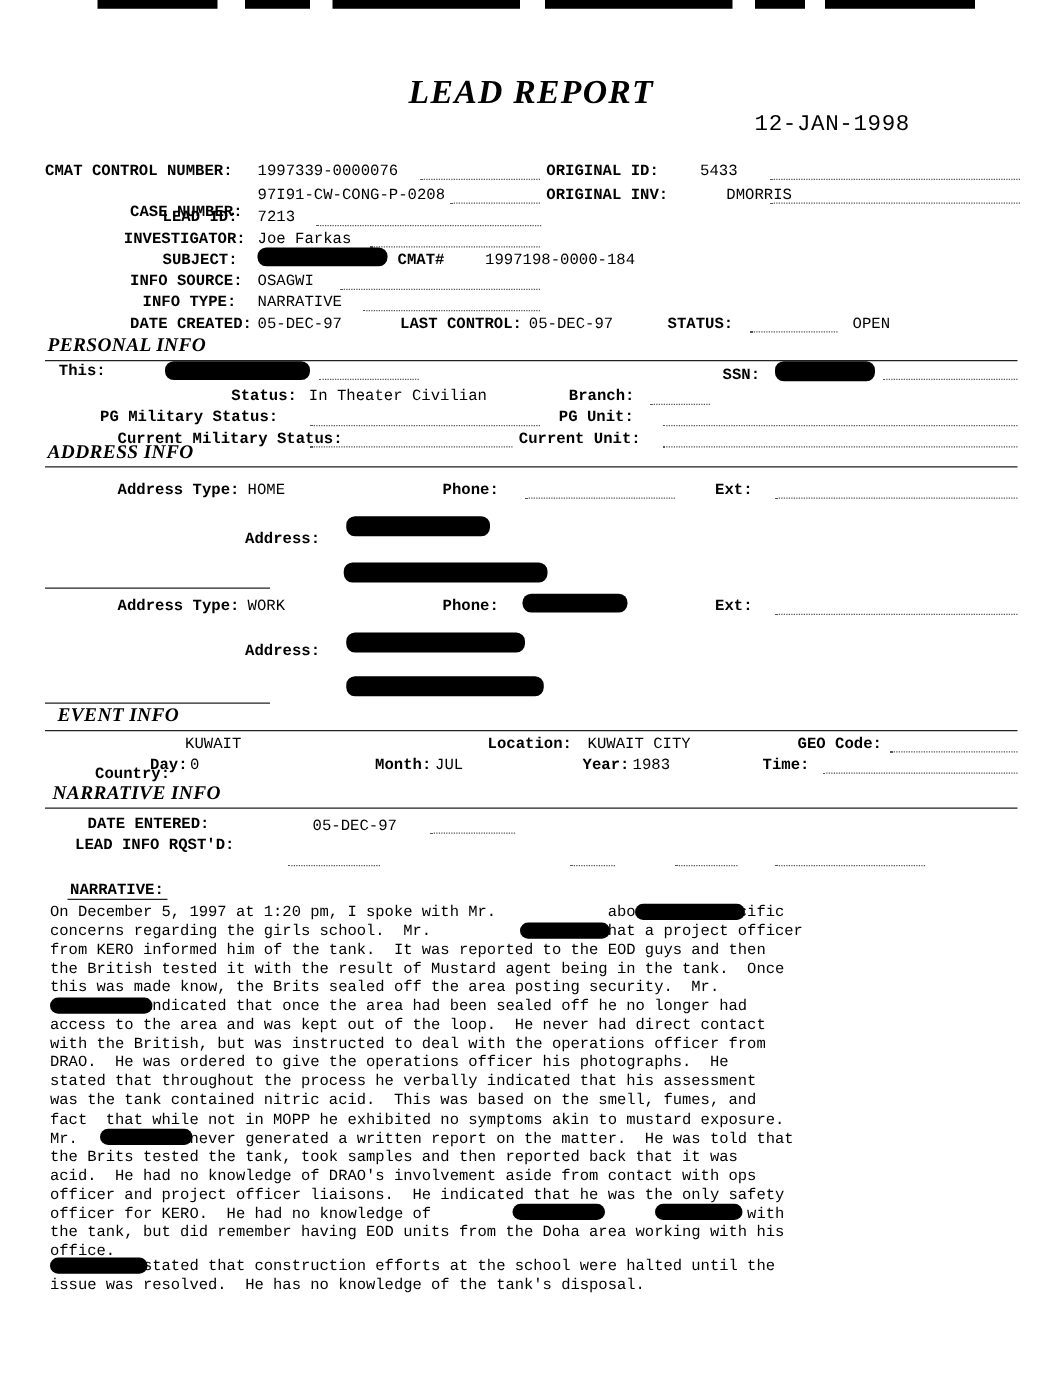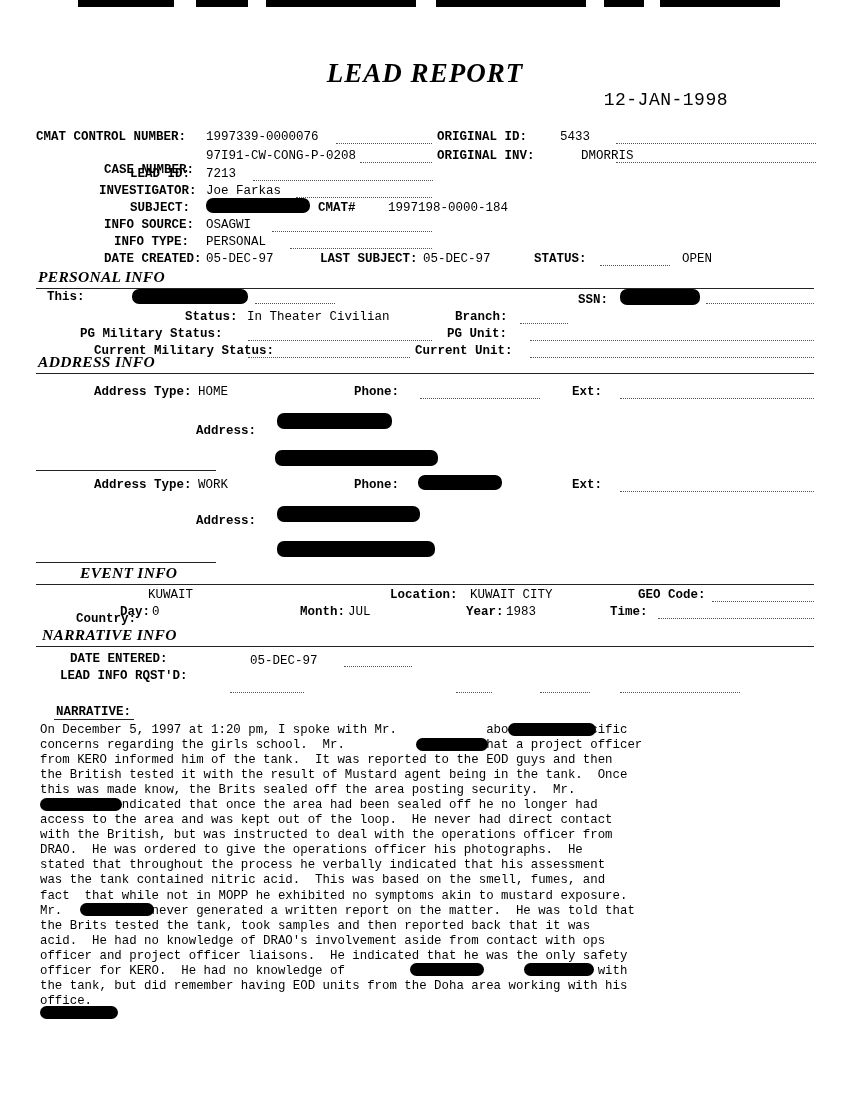--- a/index.html
+++ b/index.html
@@ -142,26 +142,26 @@
   <div class="t b" style="left:130px; top:201px;">SUBJECT:</div>
   <div class="redact" style="left:206px; top:198px; width:104px; height:15px;"></div>
   <div class="t b" style="left:318px; top:201px;">CMAT#</div>
   <div class="t" style="left:388px; top:201px;">1997198-0000-184</div>
 
   <div class="t b" style="left:104px; top:218px;">INFO SOURCE:</div>
   <div class="t" style="left:206px; top:218px;">OSAGWI</div>
   <div class="dots" style="left:272px; top:231px; width:160px;"></div>
 
   <div class="t b" style="left:114px; top:235px;">INFO TYPE:</div>
-  <div class="t" style="left:206px; top:235px;">PERSONAL</div>
+  <div class="t" style="left:206px; top:235px;">NARRATIVE</div>
   <div class="dots" style="left:290px; top:248px; width:142px;"></div>
 
   <div class="t b" style="left:104px; top:252px;">DATE CREATED:</div>
   <div class="t" style="left:206px; top:252px;">05-DEC-97</div>
-  <div class="t b" style="left:320px; top:252px;">LAST SUBJECT:</div>
+  <div class="t b" style="left:320px; top:252px;">LAST CONTROL:</div>
   <div class="t" style="left:423px; top:252px;">05-DEC-97</div>
   <div class="t b" style="left:534px; top:252px;">STATUS:</div>
   <div class="t" style="left:682px; top:252px;">OPEN</div>
   <div class="dots" style="left:600px; top:265px; width:70px;"></div>
 
   <div class="sec" style="left:38px; top:268px;">PERSONAL INFO</div>
   <div class="solid" style="left:36px; top:288px; width:778px;"></div>
 
   <div class="t b" style="left:47px; top:290px;">This:</div>
   <div class="redact" style="left:132px; top:289px; width:116px; height:15px;"></div>
@@ -205,21 +205,21 @@
   <div class="t b" style="left:354px; top:478px;">Phone:</div>
   <div class="redact" style="left:418px; top:475px; width:84px; height:15px;"></div>
   <div class="t b" style="left:572px; top:478px;">Ext:</div>
   <div class="dots" style="left:620px; top:491px; width:194px;"></div>
 
   <div class="t b" style="left:196px; top:514px;">Address:</div>
   <div class="redact" style="left:277px; top:506px; width:143px; height:16px;"></div>
   <div class="redact" style="left:277px; top:541px; width:158px; height:16px;"></div>
   <div class="solid" style="left:36px; top:562px; width:180px;"></div>
 
-  <div class="sec" style="left:46px; top:564px;margin-left:34px;">EVENT INFO</div>
+  <div class="sec" style="left:46px; top:564px;">EVENT INFO</div>
   <div class="solid" style="left:36px; top:584px; width:778px;"></div>
 
   <div class="t b" style="left:76px; top:588px;margin-top:24px;">Country:</div>
   <div class="t" style="left:148px; top:588px;">KUWAIT</div>
   <div class="t b" style="left:390px; top:588px;">Location:</div>
   <div class="t" style="left:470px; top:588px;">KUWAIT CITY</div>
   <div class="t b" style="left:638px; top:588px;">GEO Code:</div>
   <div class="dots" style="left:712px; top:601px; width:102px;"></div>
 
   <div class="t b" style="left:120px; top:605px;">Day:</div>
@@ -259,20 +259,22 @@
 stated that throughout the process he verbally indicated that his assessment
 was the tank contained nitric acid.  This was based on the smell, fumes, and
 fact  that while not in MOPP he exhibited no symptoms akin to mustard exposure.
 Mr.            never generated a written report on the matter.  He was told that
 the Brits tested the tank, took samples and then reported back that it was
 acid.  He had no knowledge of DRAO's involvement aside from contact with ops
 officer and project officer liaisons.  He indicated that he was the only safety
 officer for KERO.  He had no knowledge of            and           contact with
 the tank, but did remember having EOD units from the Doha area working with his
 office.</div>
+  <div class="narr2">          stated that construction efforts at the school were halted until the
+issue was resolved.  He has no knowledge of the tank's disposal.</div>
 
   <div class="redact" style="left:508px; top:723px; width:88px; height:13px;"></div>
   <div class="redact" style="left:416px; top:738px; width:72px; height:13px;"></div>
   <div class="redact" style="left:40px; top:798px; width:82px; height:13px;"></div>
   <div class="redact" style="left:80px; top:903px; width:74px; height:13px;"></div>
   <div class="redact" style="left:410px; top:963px; width:74px; height:13px;"></div>
   <div class="redact" style="left:524px; top:963px; width:70px; height:13px;"></div>
   <div class="redact" style="left:40px; top:1006px; width:78px; height:13px;"></div>
 
 </div>

